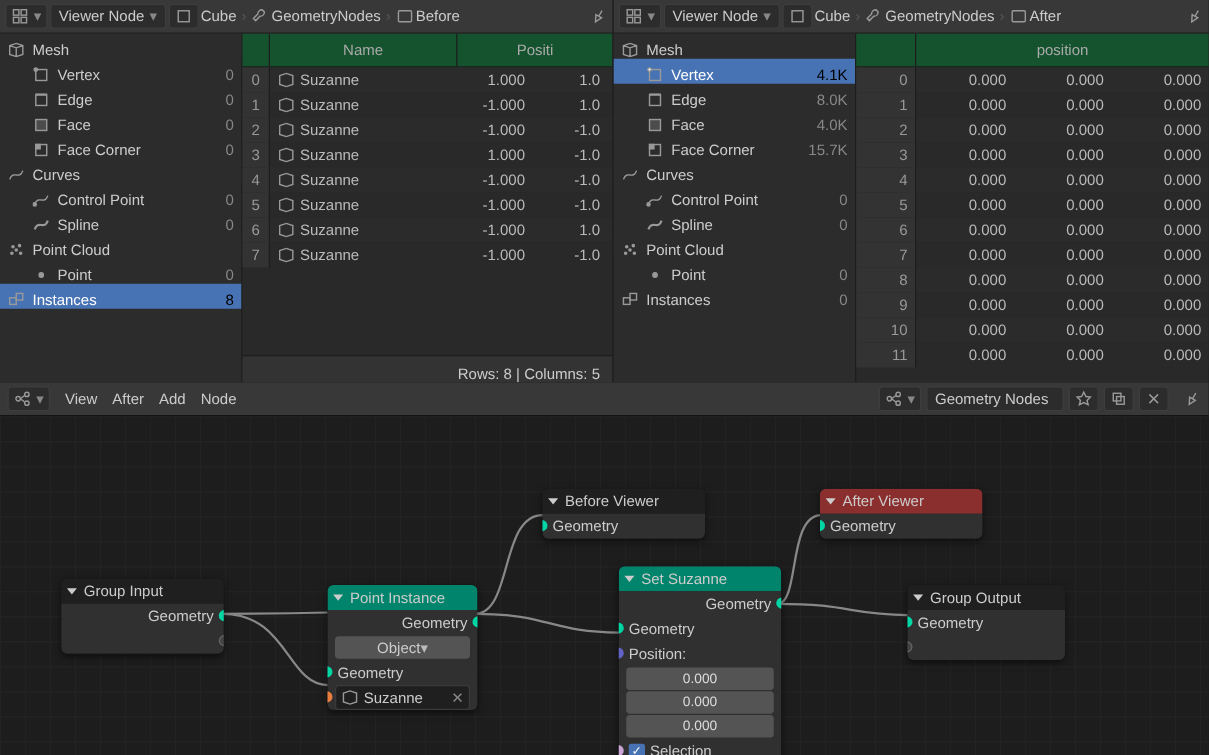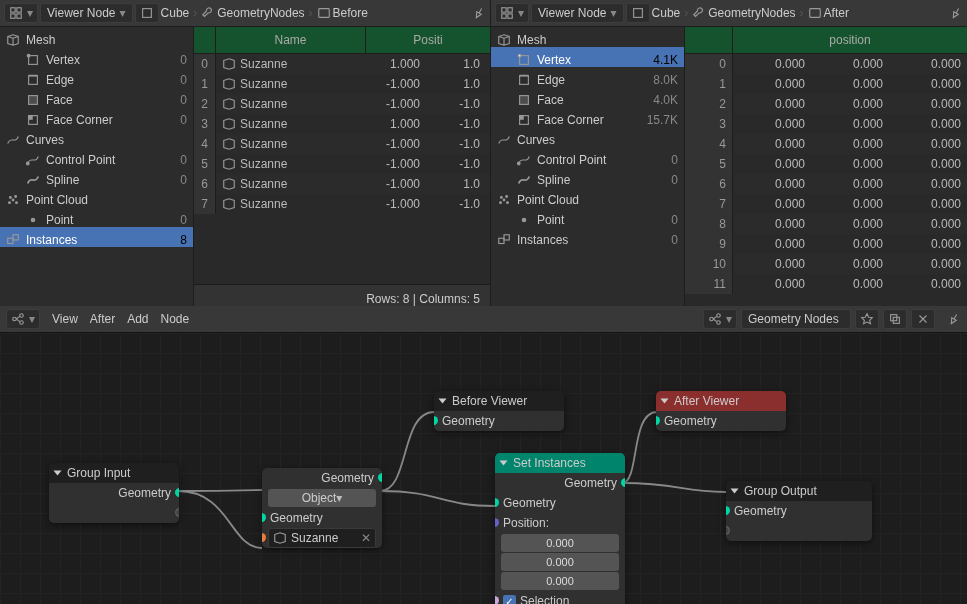--- a/index.html
+++ b/index.html
@@ -646,20 +646,24 @@
         </div>
       <div class="node-body">
         <div class="sock in">
             <span class="sock-dot dot-geo"></span>
             <span>Geometry</span>
           </div>
       </div>
     </div>
 
     <div class="node" style="left:262px;top:135px;width:120px">
+      <div class="node-hdr" style="background:#00846b">
+          <span class="tri"></span>
+          <span>Point Instance</span>
+        </div>
       <div class="node-body">
         <div class="sock out">
             <span>Geometry</span>
             <span class="sock-dot dot-geo"></span>
           </div>
         <div class="field drop">
             <span>Object</span>
             <span style="color:#bbb">▾</span>
           </div>
         <div class="sock in">
@@ -677,21 +681,21 @@
               <span>Suzanne</span>
               <span class="x">✕</span>
             </div>
         </div>
       </div>
     </div>
 
     <div class="node" style="left:495px;top:120px;width:130px">
       <div class="node-hdr" style="background:#00846b">
           <span class="tri"></span>
-          <span>Set Instances</span>
+          <span>Set Suzanne</span>
         </div>
       <div class="node-body">
         <div class="sock out">
             <span>Geometry</span>
             <span class="sock-dot dot-geo"></span>
           </div>
         <div class="sock in">
             <span class="sock-dot dot-geo"></span>
             <span>Geometry</span>
           </div>
@@ -716,21 +720,21 @@
           <span>After Viewer</span>
         </div>
       <div class="node-body">
         <div class="sock in">
             <span class="sock-dot dot-geo"></span>
             <span>Geometry</span>
           </div>
       </div>
     </div>
 
-    <div class="node" style="left:726px;top:148px;width:146px">
+    <div class="node" style="left:726px;top:135px;width:126px">
       <div class="node-hdr" style="background:#1f1f1f">
           <span class="tri"></span>
           <span>Group Output</span>
         </div>
       <div class="node-body">
         <div class="sock in">
             <span class="sock-dot dot-geo"></span>
             <span>Geometry</span>
           </div>
         <div class="sock in">

